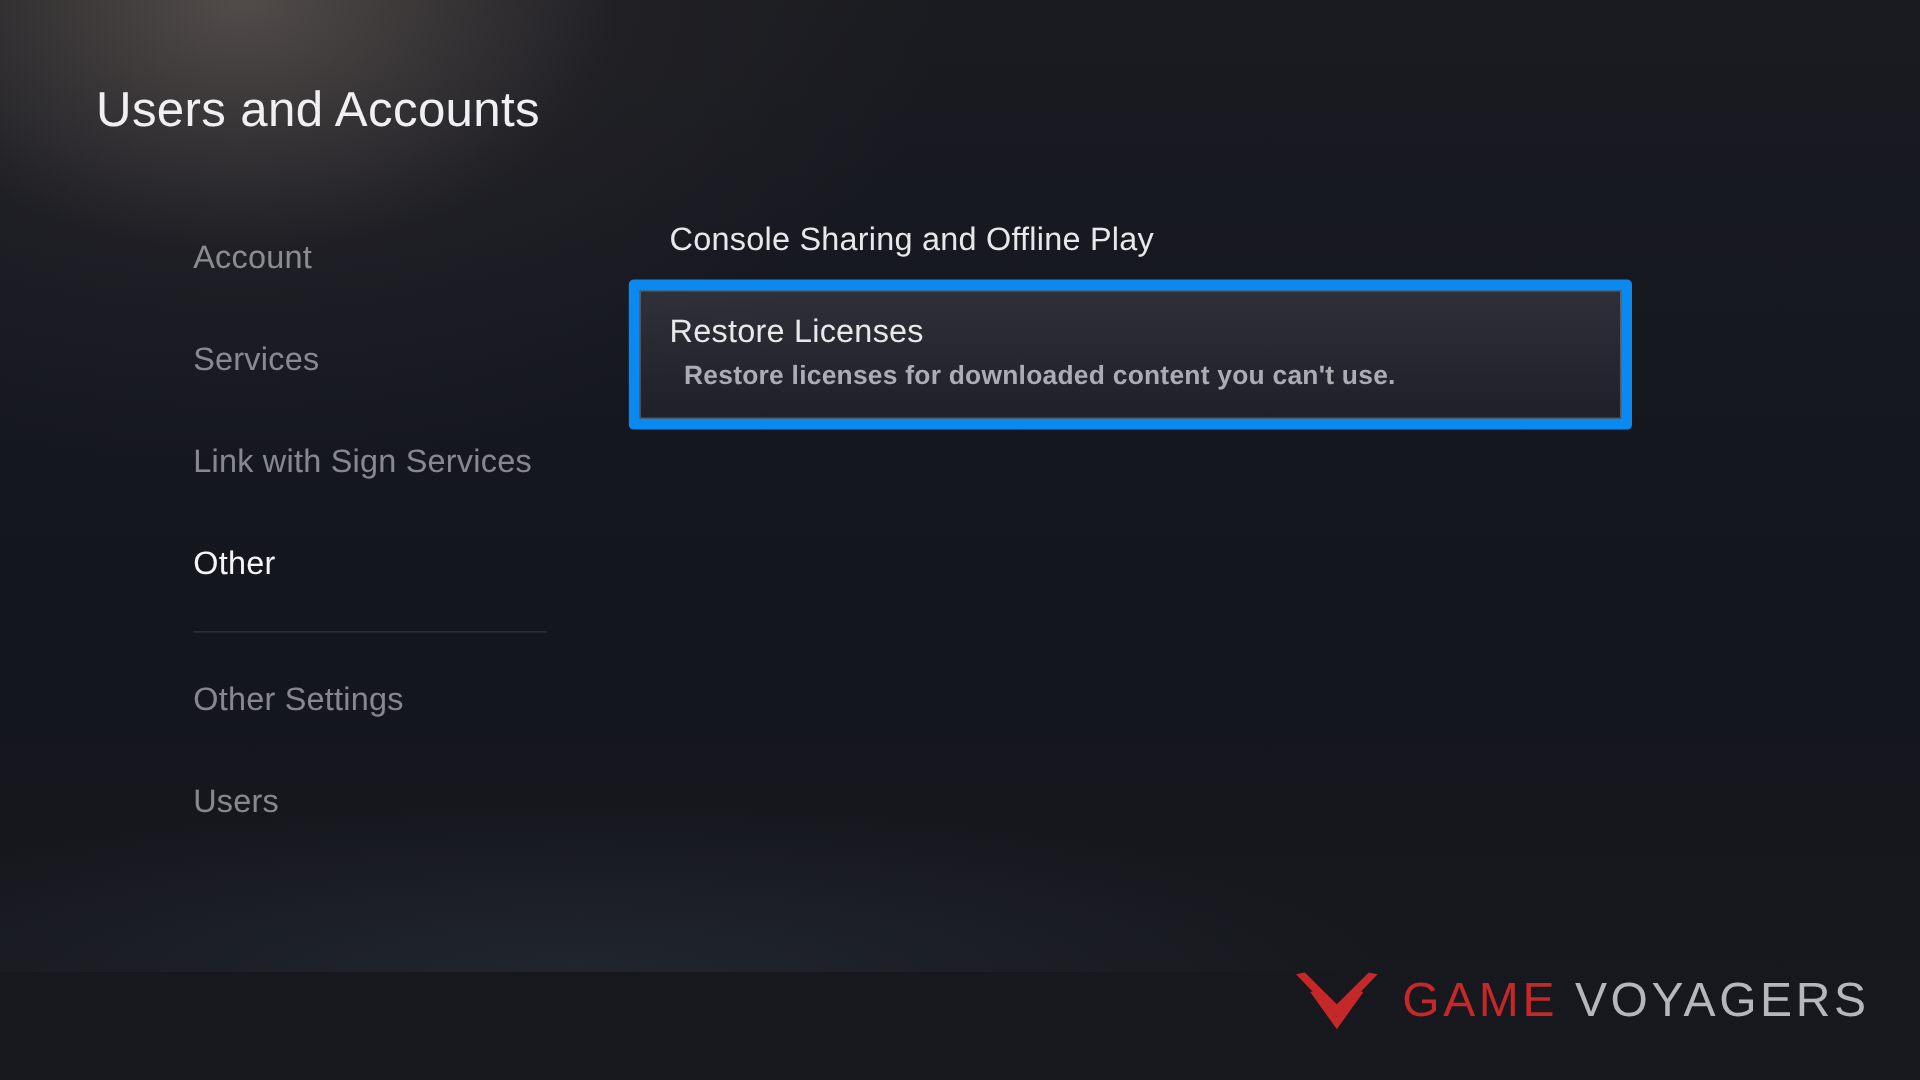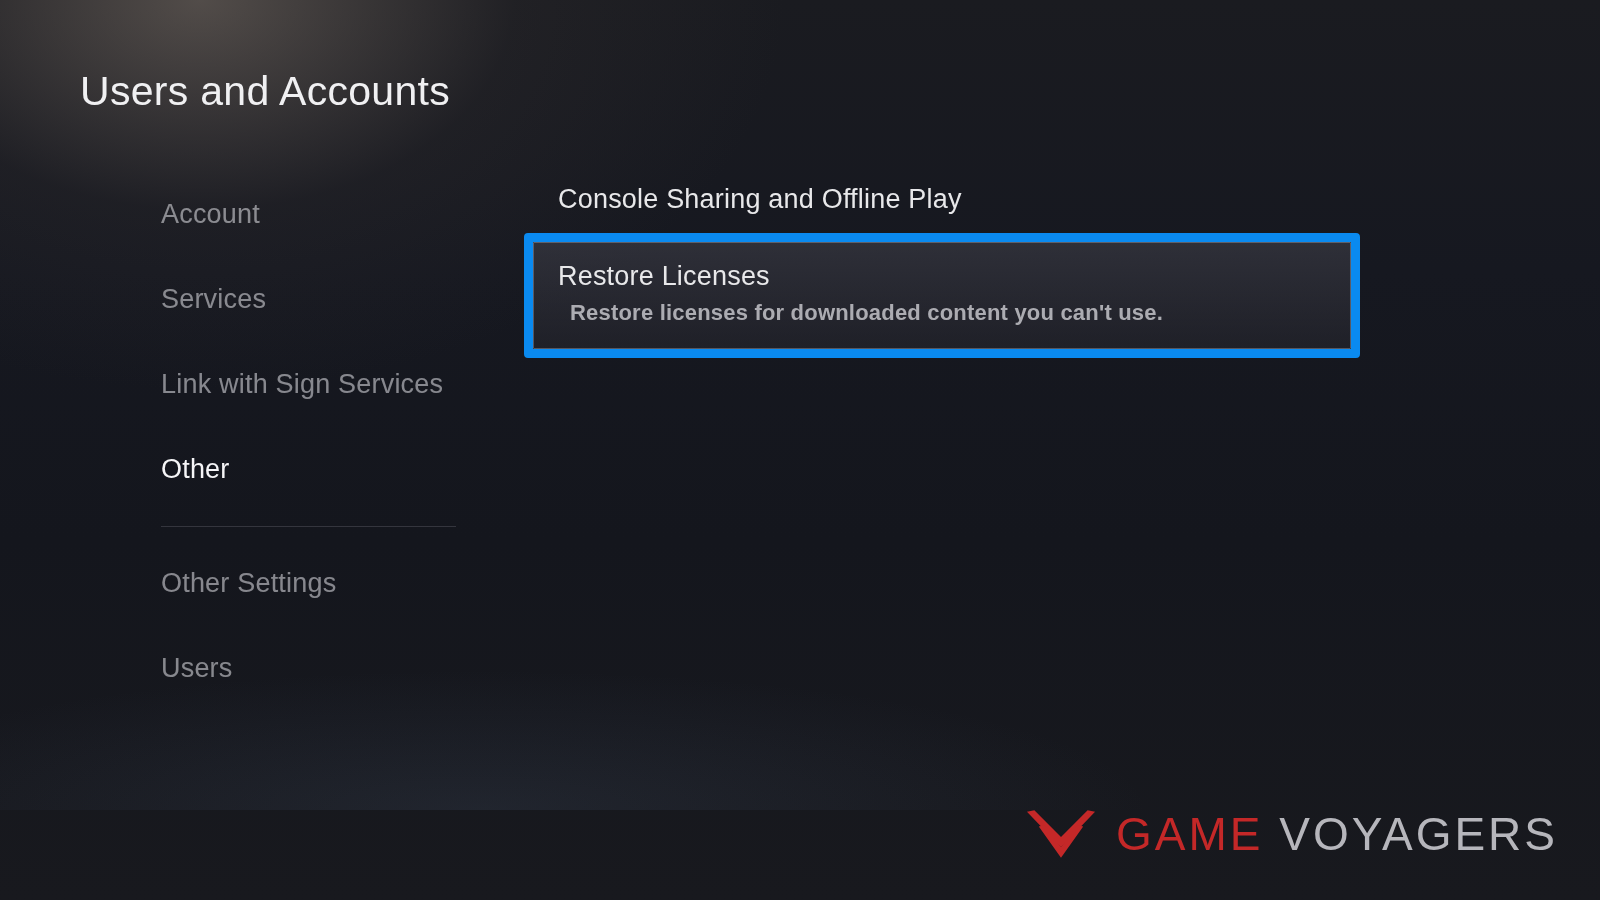--- a/index.html
+++ b/index.html
@@ -119,21 +119,21 @@
       align-items: center;
       gap: 18px;
     }
     
     .watermark-icon {
       width: 74px;
       height: 60px;
     }
     
     .watermark-text {
-      font-size: 46px;
+      font-size: 40px;
       font-weight: 400;
       letter-spacing: 3px;
       color: rgba(200, 200, 205, 0.9);
     }
     
     .watermark-text .red {
       color: #c42828;
     }
   </style>
 </head>

